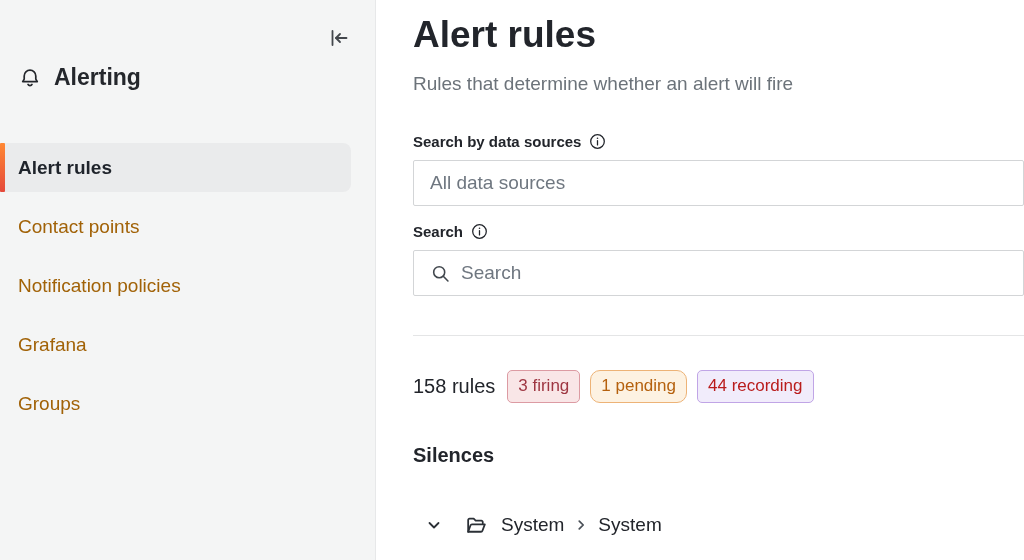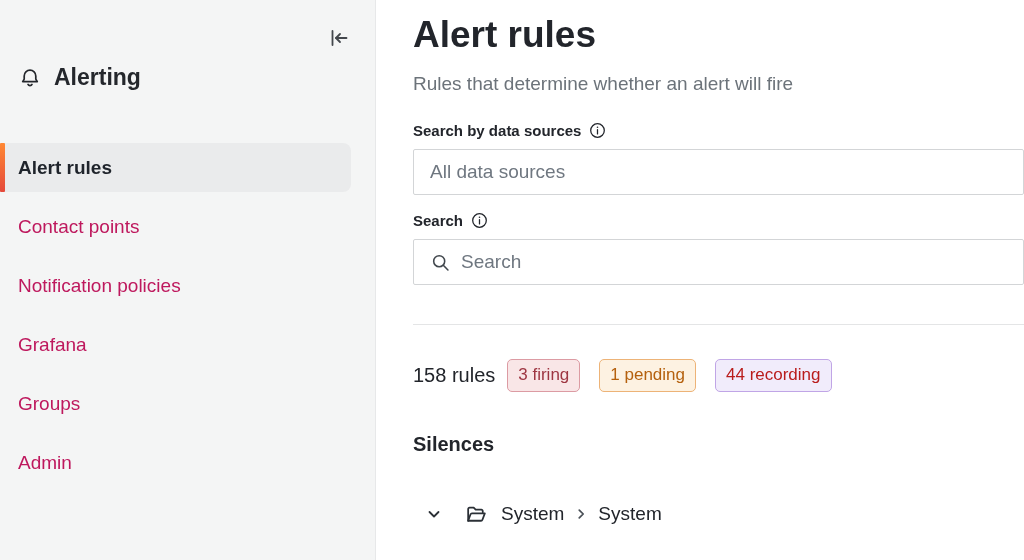--- a/index.html
+++ b/index.html
@@ -23,56 +23,56 @@
   }
   .brand{
     display:flex;align-items:center;gap:12px;
     margin:64px 0 0 18px;
     font-size:23px;font-weight:700;color:#24272c;
   }
   .menu{margin-top:52px;}
   .menu-item{
     position:relative;height:49px;width:351px;box-sizing:border-box;
     display:flex;align-items:center;padding-left:18px;
-    font-size:19px;color:#be185d;margin-bottom:10px;cursor:pointer;
+    font-size:19px;color:#a16207;margin-bottom:10px;cursor:pointer;
   }
   .menu-item.active{
     background:#eaebec;border-radius:0 8px 8px 0;
     color:#1f242b;font-weight:600;
   }
   .accent-bar{
     position:absolute;left:0;top:0;width:5px;height:100%;border-radius:1px;
   }
 
   
   .main{flex:1;box-sizing:border-box;padding:12px 0 0 37px;}
   .page-title{margin:0;font-size:37px;font-weight:600;line-height:1.25;color:#22252b;}
   .page-subtitle{margin:15px 0 0;font-size:19px;font-weight:400;color:#6c737a;}
   .field-label{
     display:flex;align-items:center;gap:8px;
     font-size:15px;font-weight:700;color:#22252b;
   }
-  .field-label.first{margin-top:27px;text-align:center;}
+  .field-label.first{margin-top:38px;text-align:center;}
   .field-label.second{margin-top:17px;}
   .info{color:#22252b;display:flex;}
   .input-box{
     margin-top:10px;height:46px;box-sizing:border-box;
     border:1px solid #d3d5d7;border-radius:2px;background:#fff;
     display:flex;align-items:center;padding-left:16px;
   }
   .input-box input{
     border:none;outline:none;flex:1;height:100%;padding:0;
     font-size:19px;font-family:inherit;color:#3e444a;background:transparent;
   }
   .input-box input::placeholder{color:#6f7780;opacity:1;}
   .search-glyph{margin-right:10px;color:#41474d;display:flex;}
   .divider{border:none;border-top:1px solid #e4e5e6;margin:39px 0 0;}
   .stats-row{display:flex;align-items:center;gap:12px;margin-top:34px;}
   .total{font-size:20px;color:#22252b;}
-  .badge-list{display:flex;align-items:center;gap:19px;}
+  .badge-list{display:flex;align-items:center;gap:10px;}
   .badge{
     display:inline-flex;align-items:center;
     border:1px solid;border-radius:5px;
     padding:3px 10px;font-size:17px;line-height:1.45;white-space:nowrap;
   }
   .section-title{margin:41px 0 0;font-size:20px;font-weight:600;color:#22252b;}
   .group-row{
     display:flex;align-items:center;margin-top:46px;padding-left:13px;
     font-size:19px;color:#22252b;cursor:pointer;
   }
@@ -114,23 +114,20 @@
         </div>
         <div class="menu-item">
           <span>Notification policies</span>
         </div>
         <div class="menu-item">
           <span>Grafana</span>
         </div>
         <div class="menu-item">
           <span>Groups</span>
         </div>
-        <div class="menu-item">
-          <span>Admin</span>
-        </div>
       </nav>
   </aside>
 
   <main class="main">
     <h1 class="page-title">Alert rules</h1>
     <p class="page-subtitle">Rules that determine whether an alert will fire</p>
 
     <div class="field-label first">
       <span>Search by data sources</span>
       <span class="info">
@@ -164,21 +161,21 @@
       </span>
       <input type="text" placeholder="Search" style="">
     </div>
 
     <hr class="divider">
 
     <div class="stats-row">
       <span class="total">158 rules</span>
       <span class="badge-list" id="badge-list">
           <span class="badge" style="color: rgb(158, 54, 66); background: rgb(249, 230, 231); border-color: rgb(220, 155, 163);">3 firing</span>
-          <span class="badge" style="color: rgb(181, 97, 14); background: rgb(253, 242, 226); border-color: rgb(237, 179, 119);">1 pending</span>
+          <span class="badge" style="color: rgb(181, 97, 14); background: rgb(253, 242, 226); border-color: rgb(237, 179, 119); border-radius: 10px;">1 pending</span>
           <span class="badge" style="color: #b91c1c; background: rgb(241, 236, 251); border-color: rgb(192, 165, 230);">44 recording</span>
         </span>
     </div>
 
     <h2 class="section-title">Silences</h2>
 
     <div class="group-row">
       <button class="chev-btn">
         <svg width="16" height="16" viewBox="0 0 16 16" fill="none" stroke="currentColor" stroke-width="1.8" stroke-linecap="round" stroke-linejoin="round">
           <path d="M3.5 6l4.5 4.5L12.5 6"></path>

